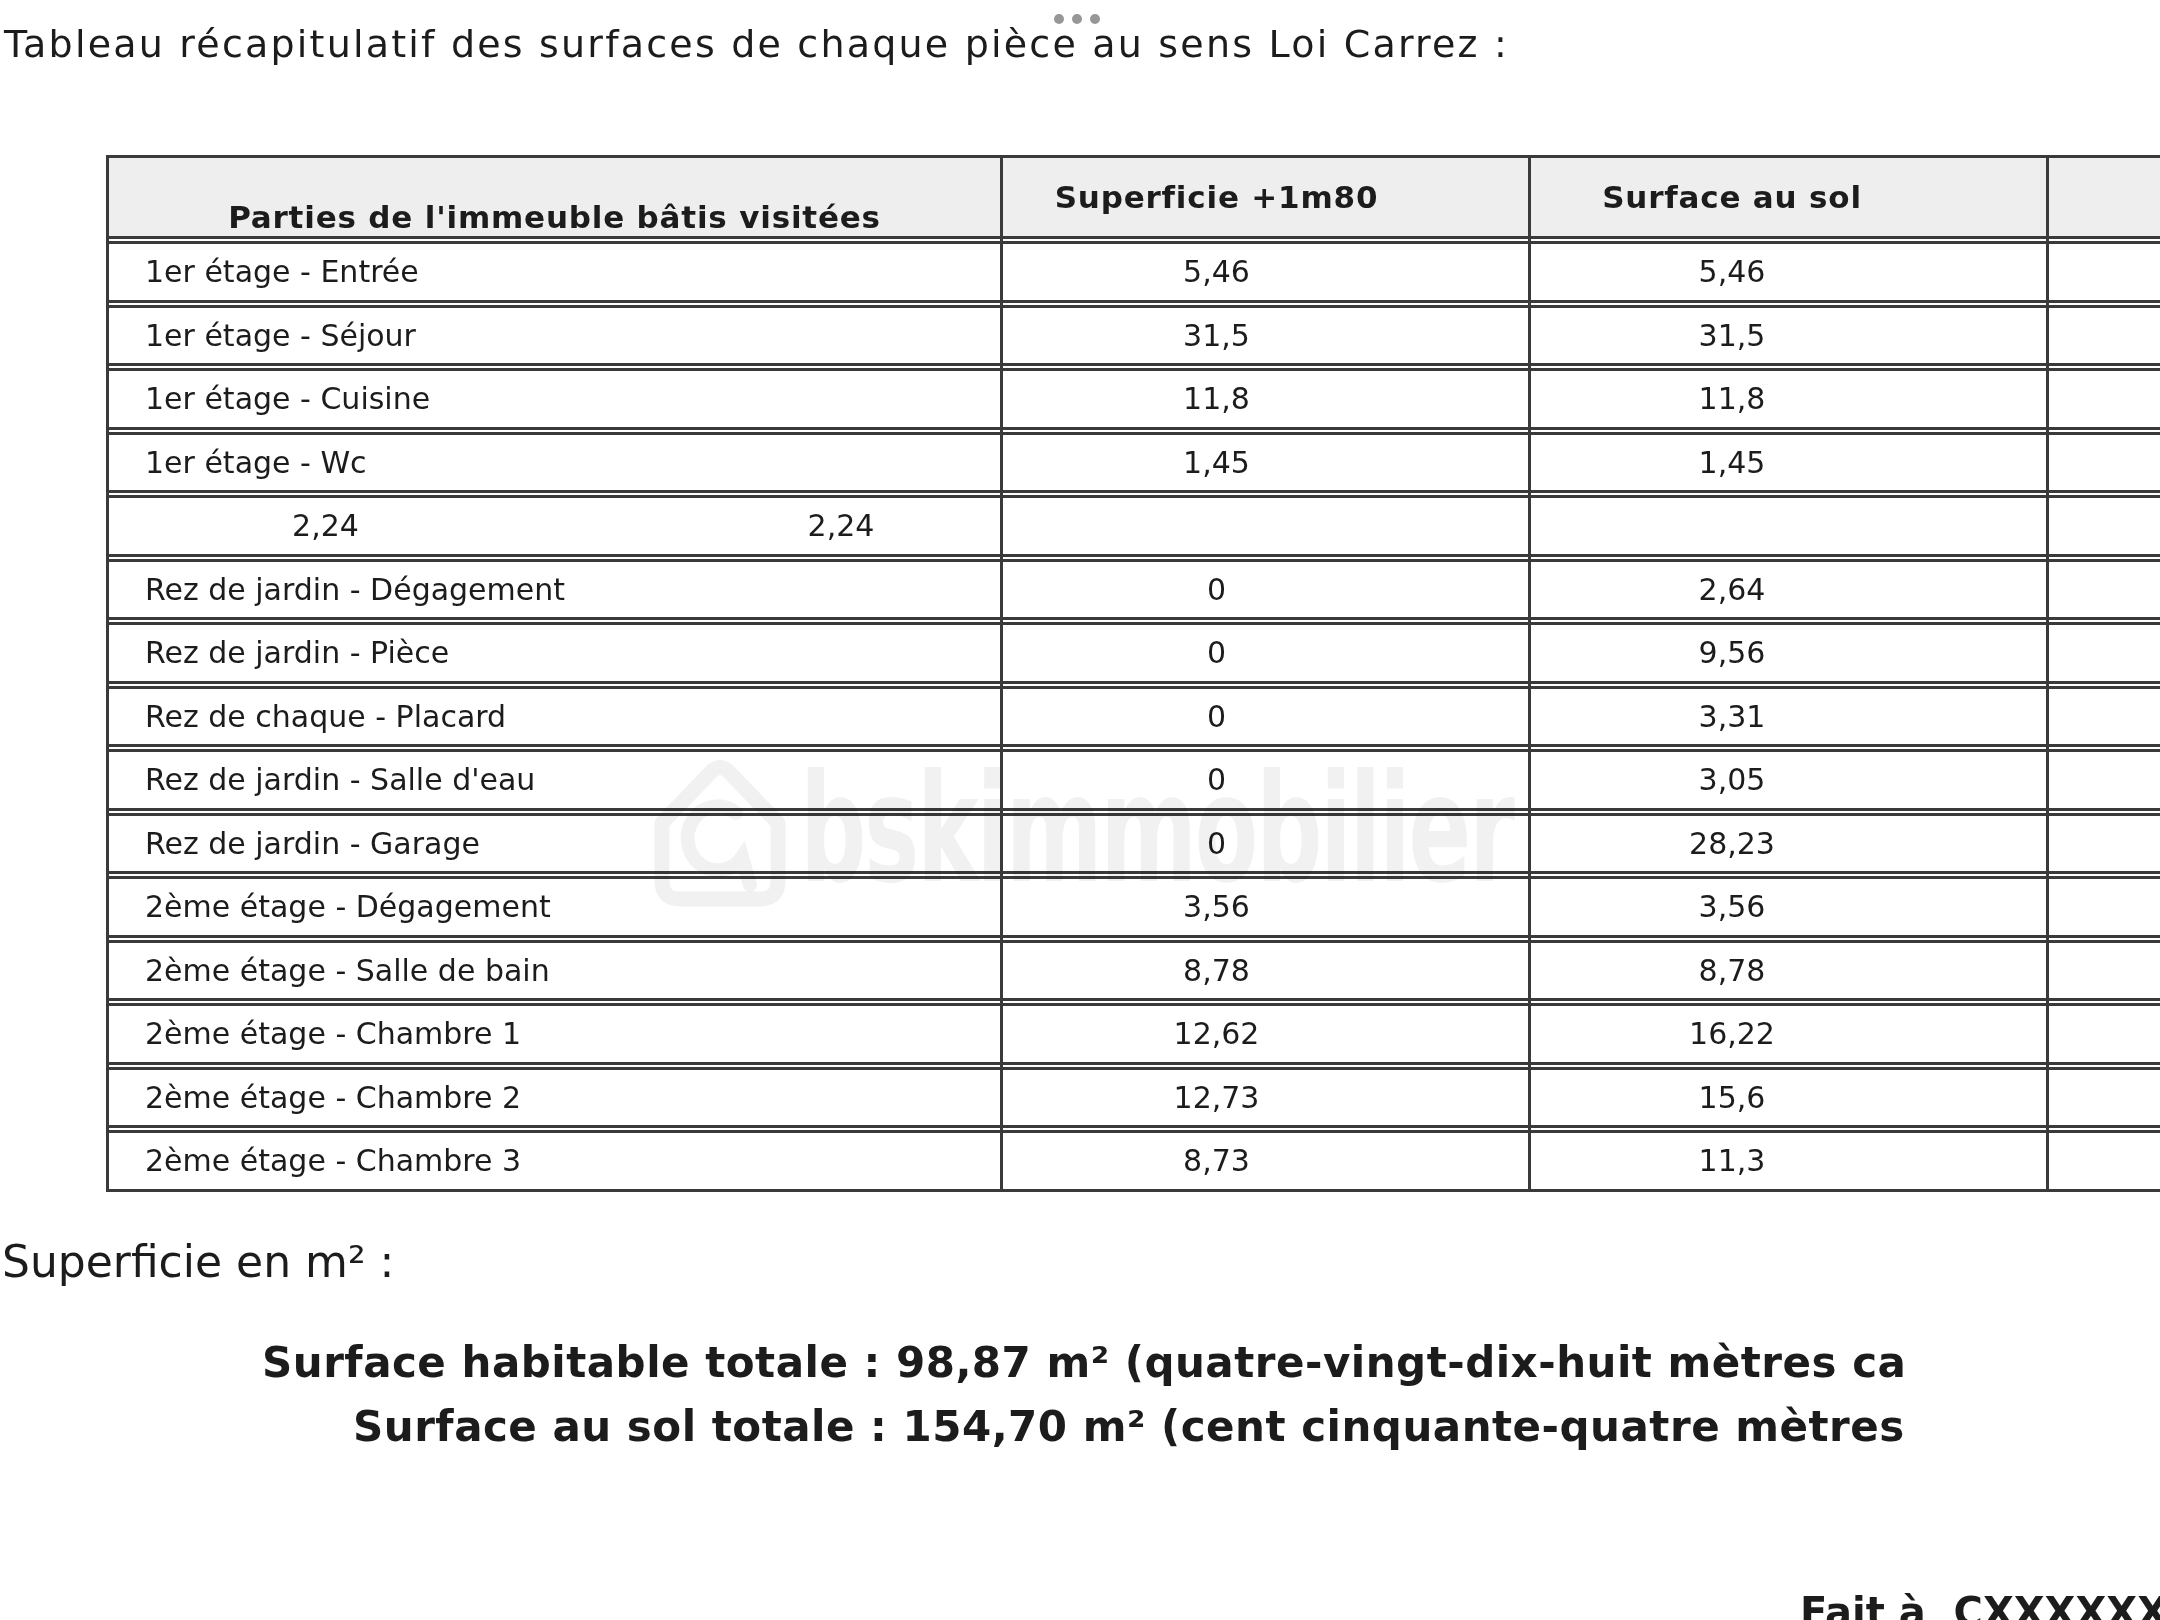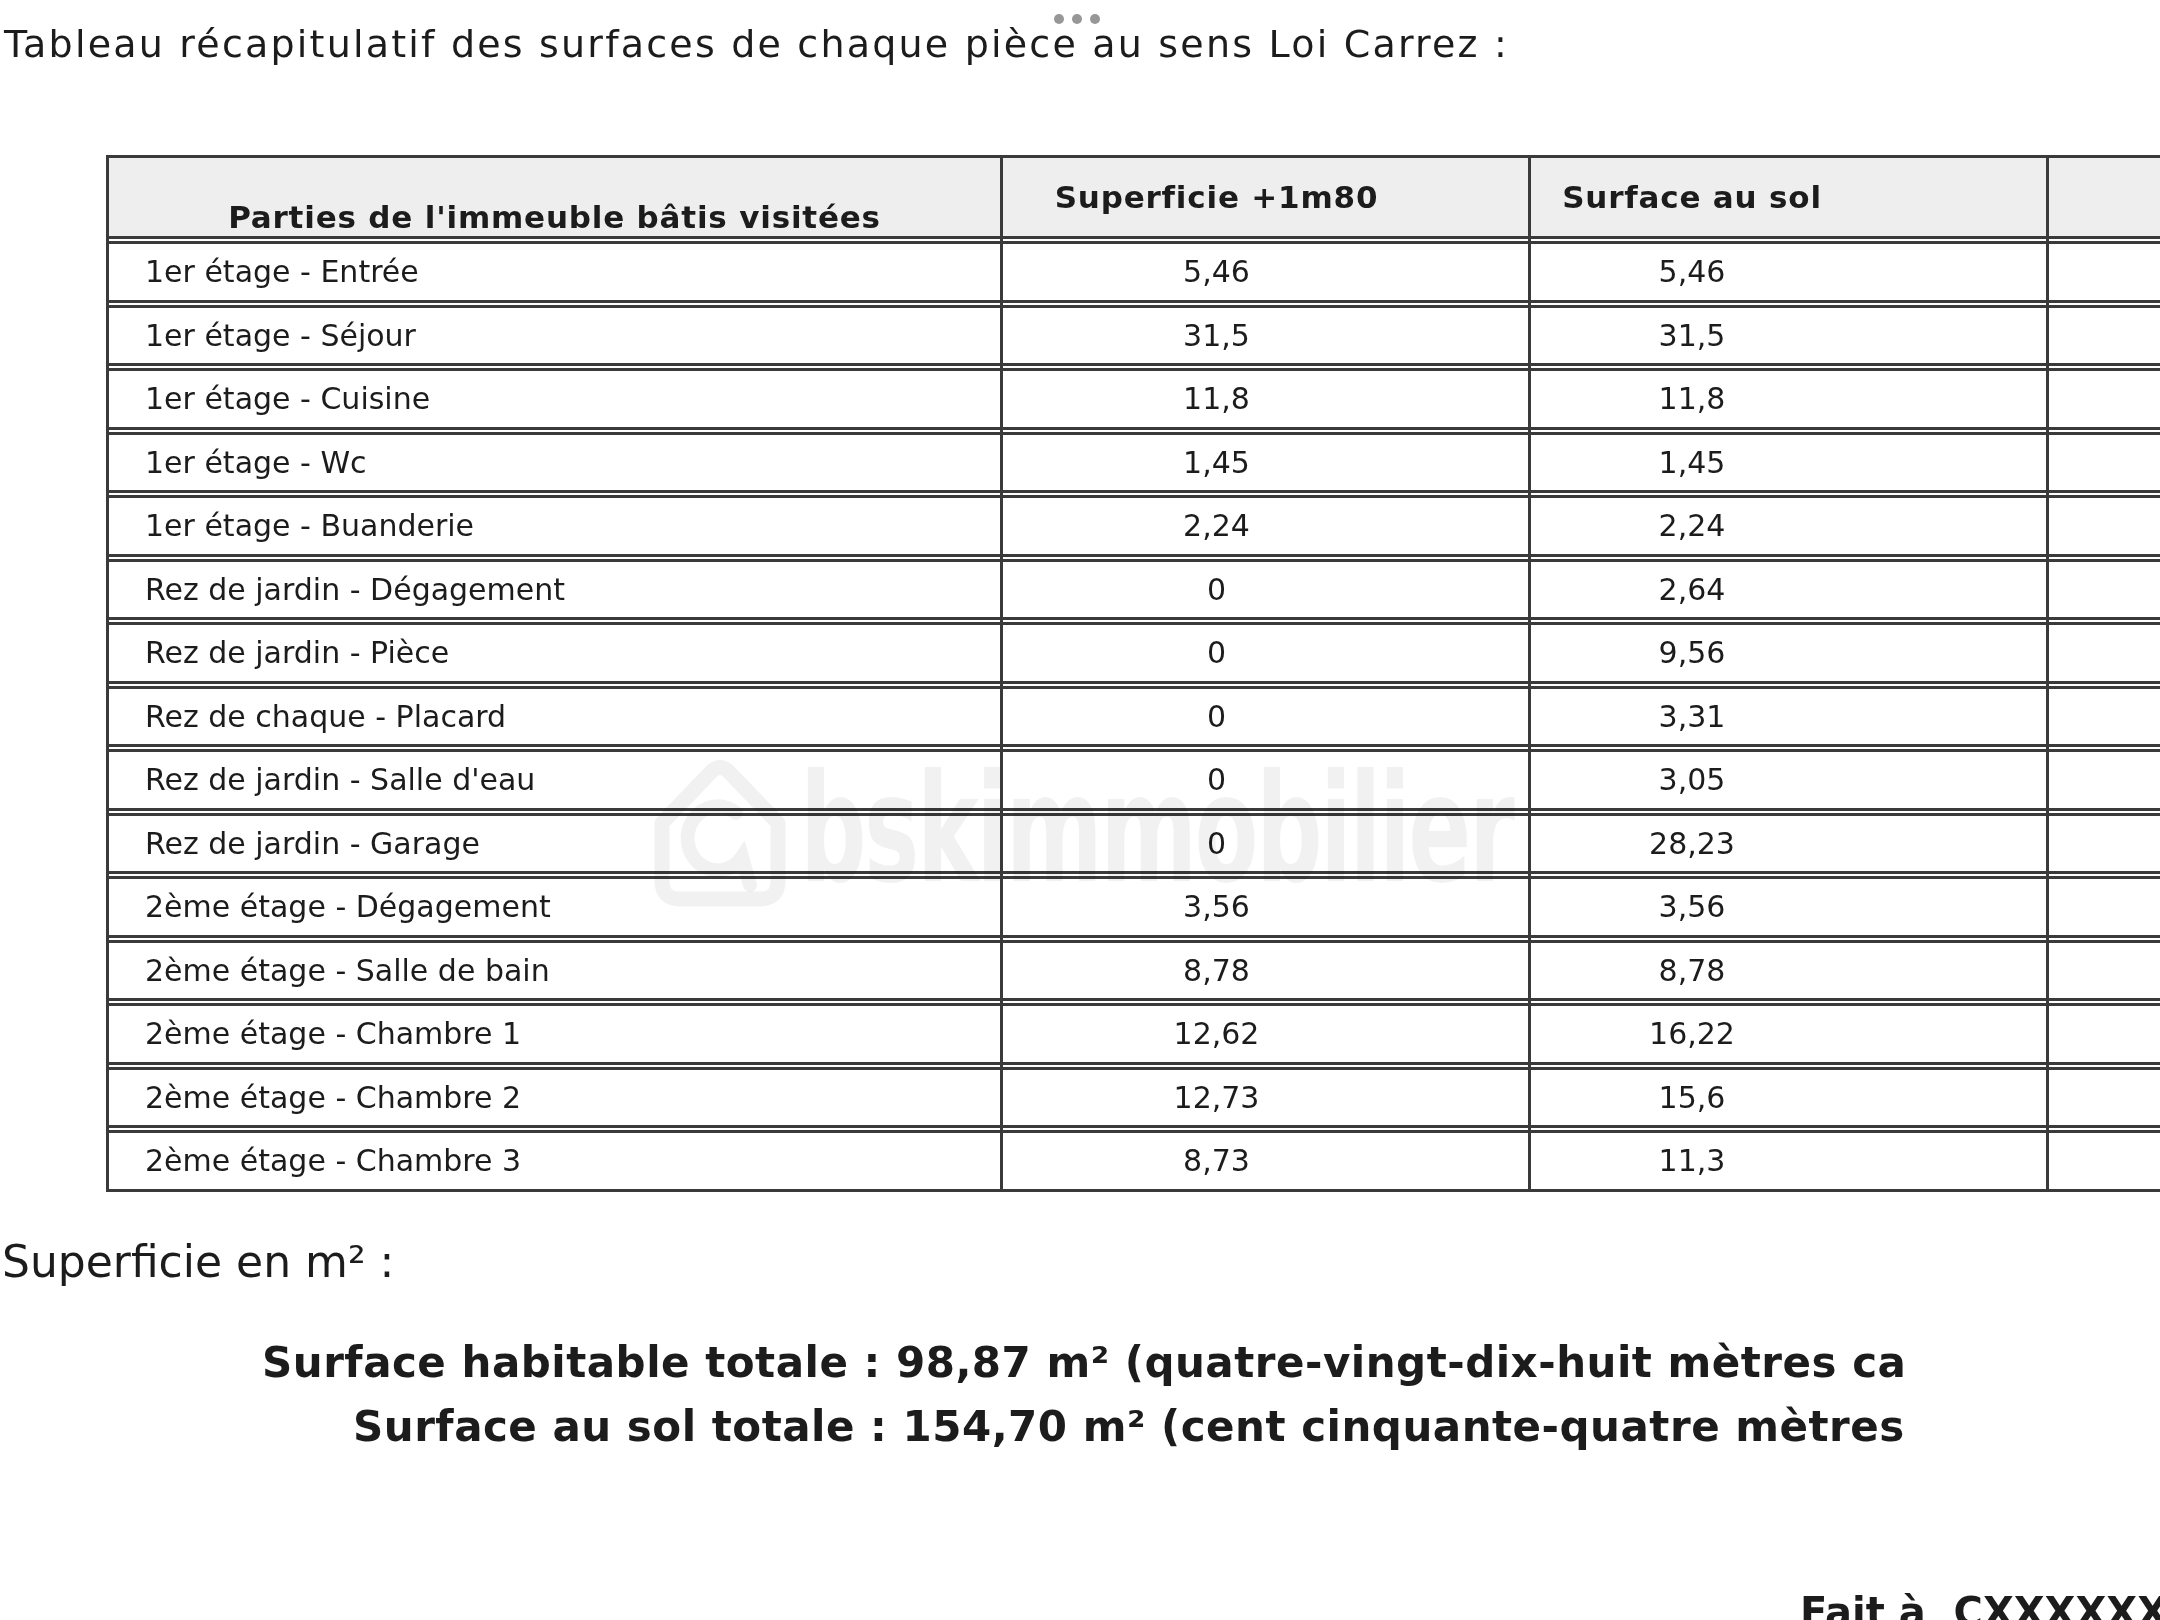--- a/index.html
+++ b/index.html
@@ -63,21 +63,21 @@
   }
   .sep {
     height: 8px;
     border-top: 3px solid #3a3a3a;
     border-bottom: 3px solid #3a3a3a;
   }
   .cell { display: flex; align-items: center; height: 100%; }
   .c1 { width: 891px; padding-left: 36px; }
   .header .c1 { justify-content: center; padding-left: 0; margin-top: 40px; }
   .c2 { width: 433px; justify-content: center; }
-  .c3 { width: 518px; justify-content: center; }
+  .c3 { width: 518px; justify-content: center; margin-left: 40px; }
   .c4 { flex: 1; }
 
   
   .watermark {
     position: absolute;
     left: 640px; top: 742px;
     display: flex; align-items: flex-end;
     z-index: 6; pointer-events: none;
   }
   .wm-text {
@@ -170,21 +170,20 @@
 
   <div class="t-row">
     <div class="cell c1">1er étage - Wc</div>
     <div class="cell c2">1,45</div>
     <div class="cell c3">1,45</div>
     <div class="cell c4"></div>
   </div>
   <div class="sep"></div>
 
   <div class="t-row">
-    <div class="cell c1">1er étage - Buanderie</div>
     <div class="cell c2">2,24</div>
     <div class="cell c3">2,24</div>
     <div class="cell c4"></div>
   </div>
   <div class="sep"></div>
 
   <div class="t-row">
     <div class="cell c1">Rez de jardin - Dégagement</div>
     <div class="cell c2">0</div>
     <div class="cell c3">2,64</div>

